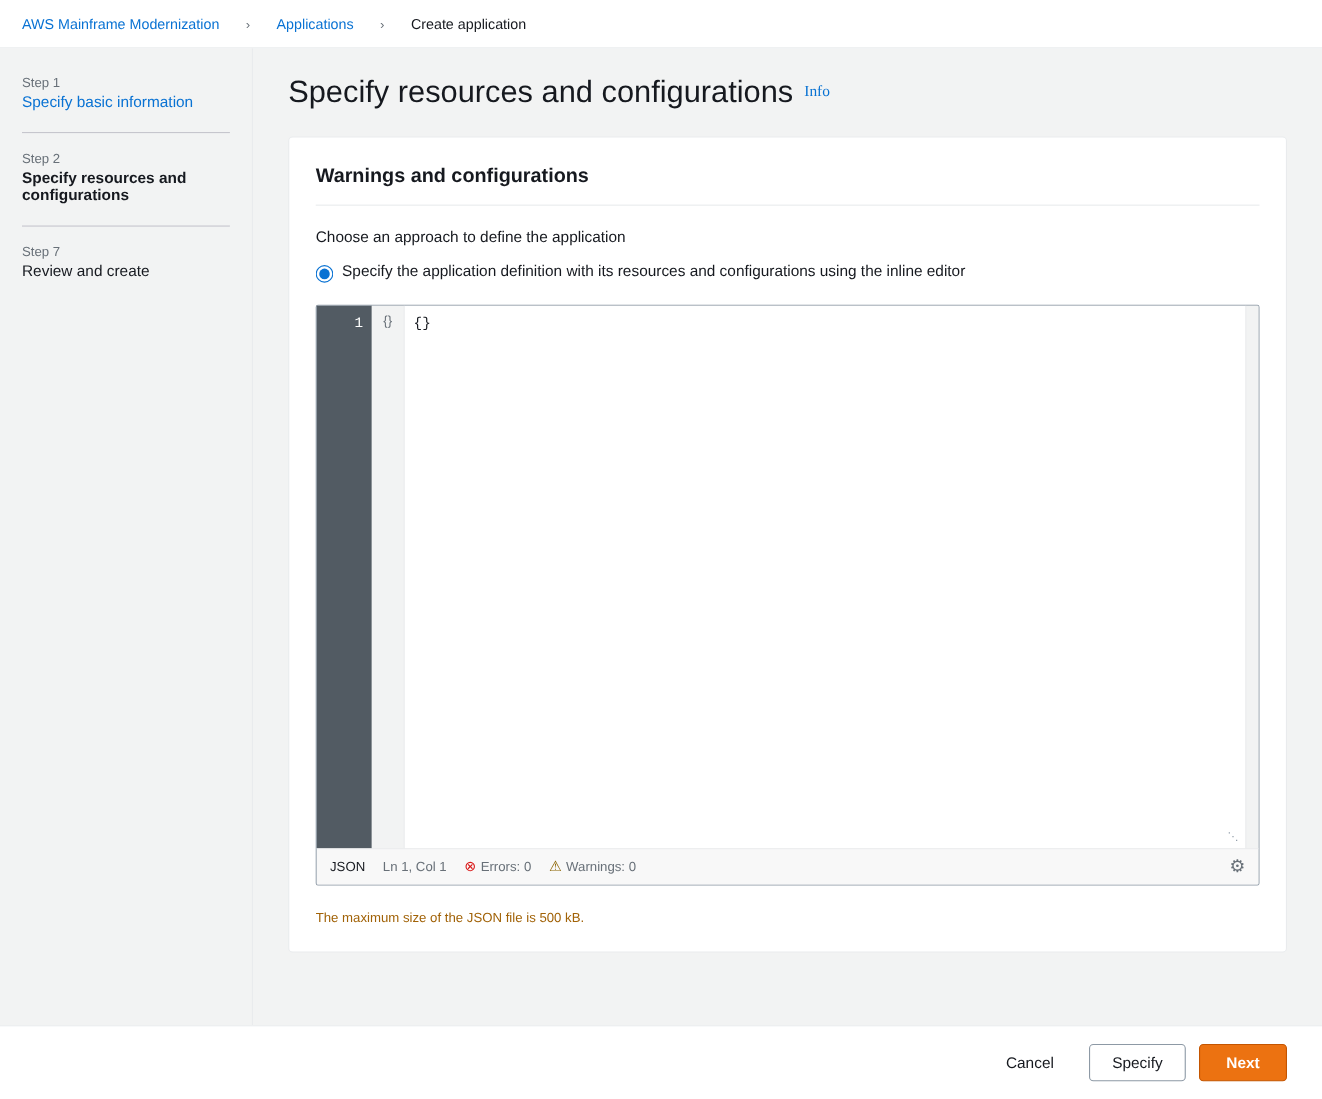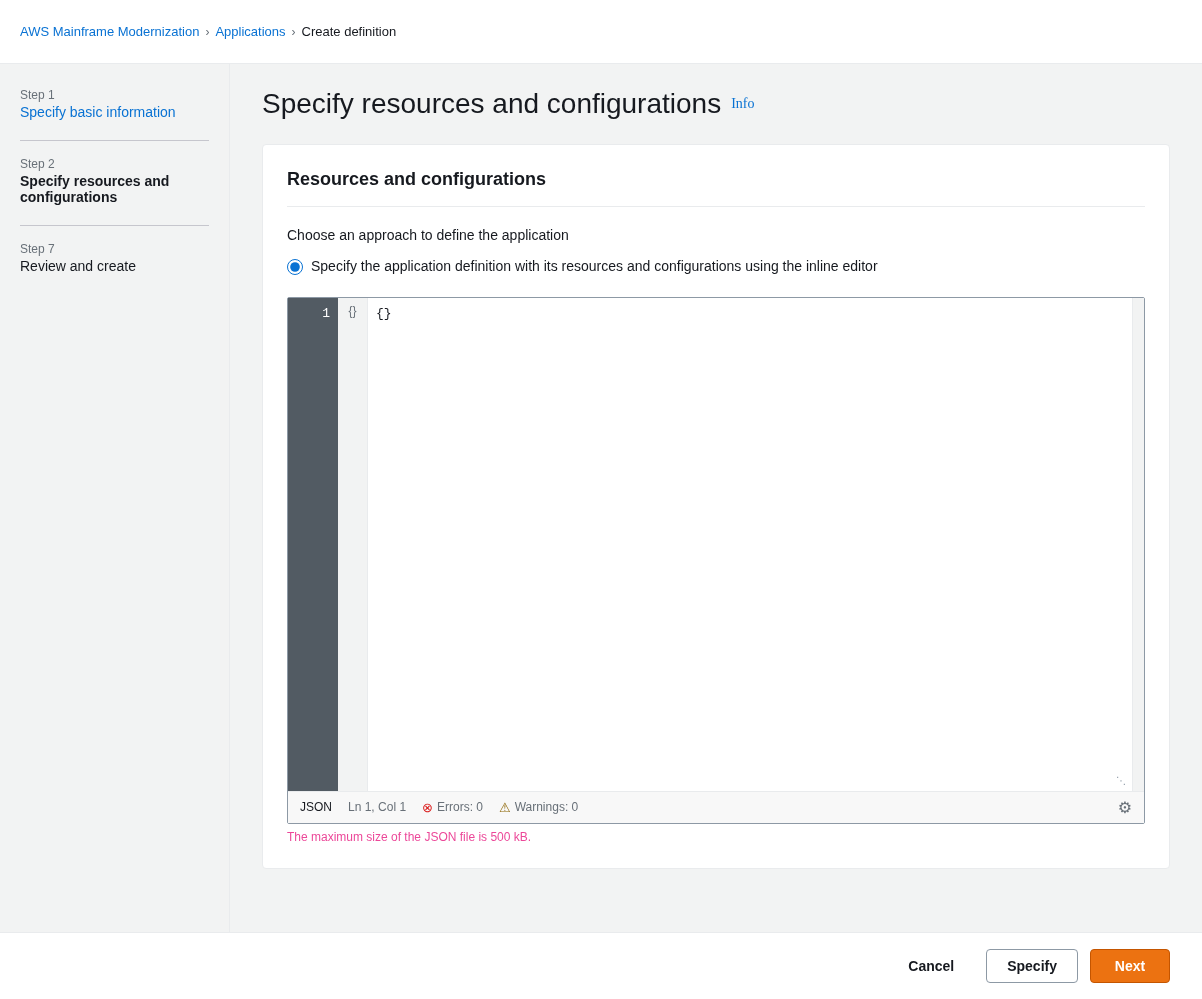--- a/index.html
+++ b/index.html
@@ -8,22 +8,22 @@
       font-size: 14px;
       background: #f2f3f3;
       color: #16191f;
       min-height: 999px;
     }
 
     
     .breadcrumb {
       display: flex;
       align-items: center;
-      gap: 6px;
-      padding: 24px 20px;
+      gap: 24px;
+      padding: 14px 20px;
       background: #fff;
       border-bottom: 1px solid #e9ebed;
       font-size: 13px;
     }
     .breadcrumb-link {
       color: #0972d3;
       text-decoration: none;
       cursor: pointer;
     }
     .breadcrumb-sep {
@@ -128,21 +128,21 @@
 
     .radio-group {
       display: flex;
       flex-direction: column;
       gap: 12px;
       margin-bottom: 20px;
     }
 
     .radio-item {
       display: flex;
-      align-items: flex-start;
+      align-items: flex-end;
       gap: 8px;
       cursor: pointer;
     }
     .radio-item input[type="radio"] {
       margin-top: 2px;
       accent-color: #0972d3;
       cursor: pointer;
       width: 16px;
       height: 16px;
     }
@@ -258,22 +258,22 @@
 
     .status-gear {
       margin-left: auto;
       cursor: pointer;
       font-size: 16px;
       color: #687078;
     }
 
     .editor-note {
       font-size: 12px;
-      color: #ec4899;
-      margin-top: 6px;
+      color: #a16207;
+      margin-top: 22px;
     }
 
     
     .resize-handle {
       position: absolute;
       bottom: 4px;
       right: 4px;
       width: 12px;
       height: 12px;
       cursor: se-resize;
@@ -294,21 +294,21 @@
       bottom: 0;
       left: 0;
       right: 0;
     }
 
     .btn {
       padding: 8px 20px;
       font-size: 14px;
       cursor: pointer;
       border-radius: 4px;
-      font-weight: 700;
+      font-weight: 400;
       min-width: 80px;
       text-align: center;
     }
     .btn-cancel {
       background: transparent;
       border: none;
       color: #16191f;
     }
     .btn-secondary {
       background: #fff;
@@ -323,21 +323,21 @@
     }
   </style>
 </head>
 <body>
 
 <div class="breadcrumb">
   <a class="breadcrumb-link">AWS Mainframe Modernization</a>
   <span class="breadcrumb-sep">›</span>
   <a class="breadcrumb-link">Applications</a>
   <span class="breadcrumb-sep">›</span>
-  <span class="breadcrumb-current">Create definition</span>
+  <span class="breadcrumb-current">Create application</span>
 </div>
 
 <div class="main-layout">
 
   <nav class="sidebar">
 
     <div class="step-item">
       <div class="step-label">Step 1</div>
       <a class="step-title step-title-link">Specify basic information</a>
     </div>
@@ -360,21 +360,21 @@
 
   <div class="content">
 
     <div class="page-heading">
       <h1 class="page-title">Specify resources and configurations</h1>
       <a class="info-link">Info</a>
     </div>
 
     <div class="card">
 
-      <div class="card-title">Resources and configurations</div>
+      <div class="card-title">Warnings and configurations</div>
 
       <div class="approach-label">Choose an approach to define the application</div>
 
       <div class="radio-group">
 
         <label class="radio-item">
           <input type="radio" name="approach" checked="" style="">
           <span class="radio-text">Specify the application definition with its resources and configurations using the inline editor</span>
         </label>
 

